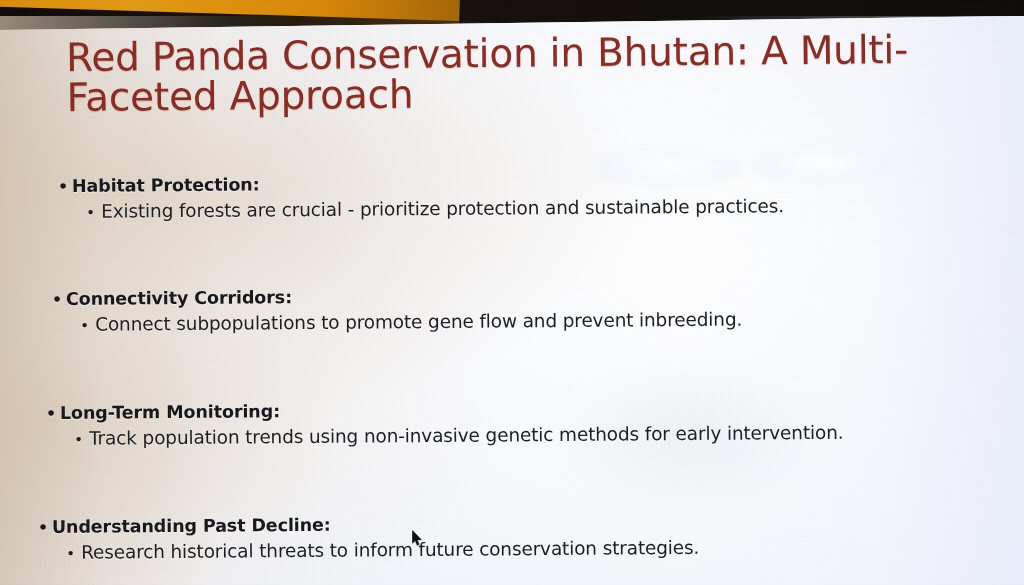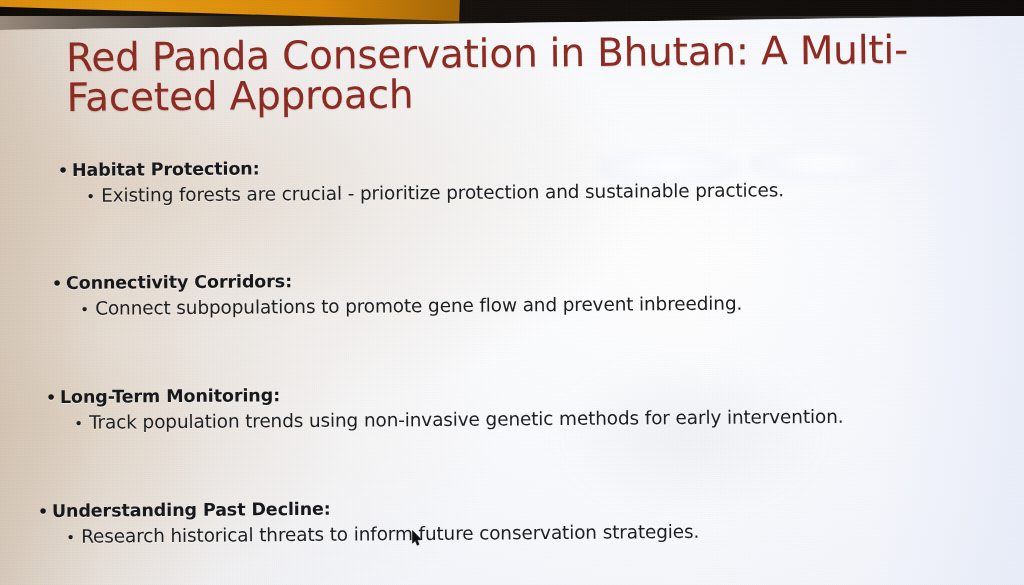--- a/index.html
+++ b/index.html
@@ -153,21 +153,21 @@
     letter-spacing: -0.2px;
     font-family: "DejaVu Sans", sans-serif;
     text-shadow: 0 1px 1px rgba(120,60,50,.22);
     transform: rotate(-0.55deg);
     transform-origin: left top;
   }
 
   .bullets {
     position: absolute;
     left: 0;
-    top: 156px;
+    top: 172px;
     width: 1024px;
   }
 
   .group { position: relative; }
 
   .lvl1 {
     position: relative;
     color: #15171a;
     font-weight: bold;
     font-size: 17.5px;

